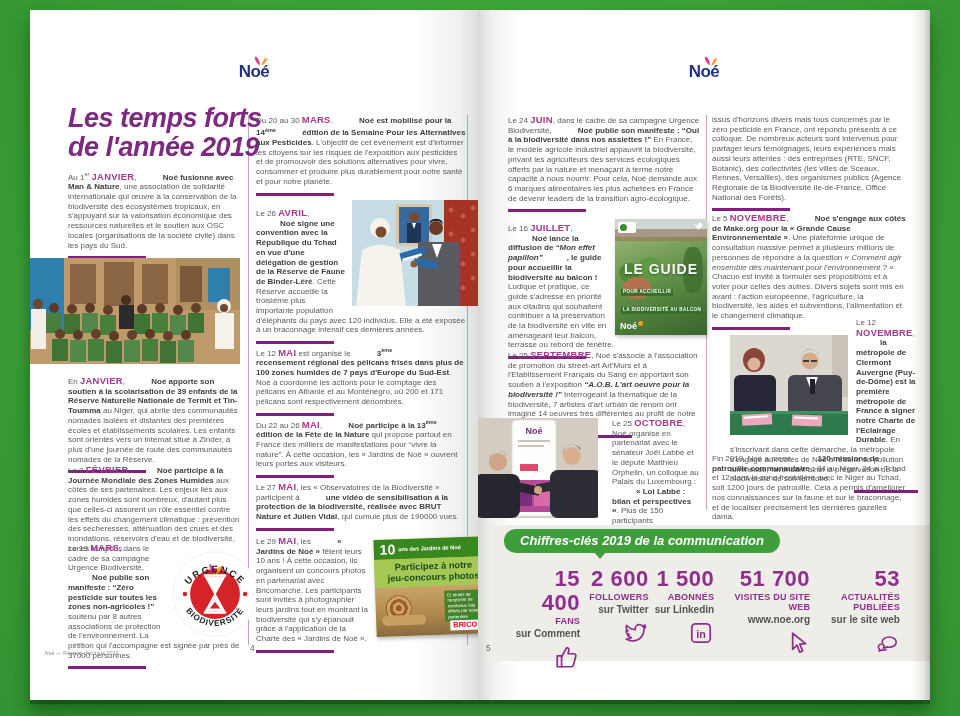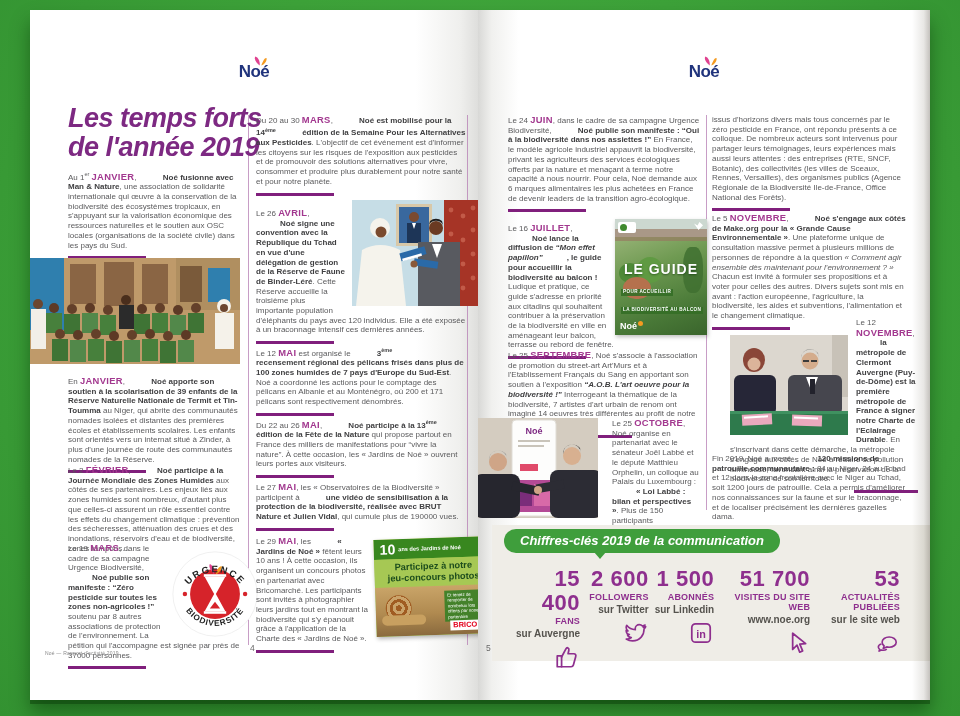--- a/index.html
+++ b/index.html
@@ -423,21 +423,21 @@
       <p class="para"><span class="run-n">Fin 2019, Noé a mené </span><span class="run-b">120 missions de patrouille communautaire :</span><span class="run-n"> 84 au Niger, 24 au Tchad et 12 dans la zone frontalière avec le Niger au Tchad, soit 1200 jours de patrouille. Cela a permis d'améliorer nos connaissances sur la faune et sur le braconnage, et de localiser précisément les dernières gazelles dama.</span></p>
     </div>
 
     <div class="band">
       <div class="band-pill">Chiffres-clés 2019 de la communication</div>
       <div class="stats">
 
         <div class="stat" style="width:92px;">
           <div class="stat-value">15 400</div>
           <div class="stat-label">FANS</div>
-          <div class="stat-sub">sur Auvergne</div>
+          <div class="stat-sub">sur Comment</div>
           <svg class="stat-icon" viewBox="0 0 24 24" fill="none" stroke="#8e2f8e" stroke-width="1.6" stroke-linecap="round" stroke-linejoin="round">
             <rect x="3" y="11" width="4" height="10"></rect>
             <path d="M7 12 L11 4.5 C12 2.6 14.2 3.6 13.7 5.8 L13 9 H18.3 C19.9 9 20.5 10.4 20 11.8 L17.9 19.4 C17.6 20.4 16.8 21 15.8 21 H7"></path>
           </svg>
         </div>
 
         <div class="stat" style="width:90px;">
           <div class="stat-value">2 600</div>
           <div class="stat-label">FOLLOWERS</div>
           <div class="stat-sub">sur Twitter</div>

